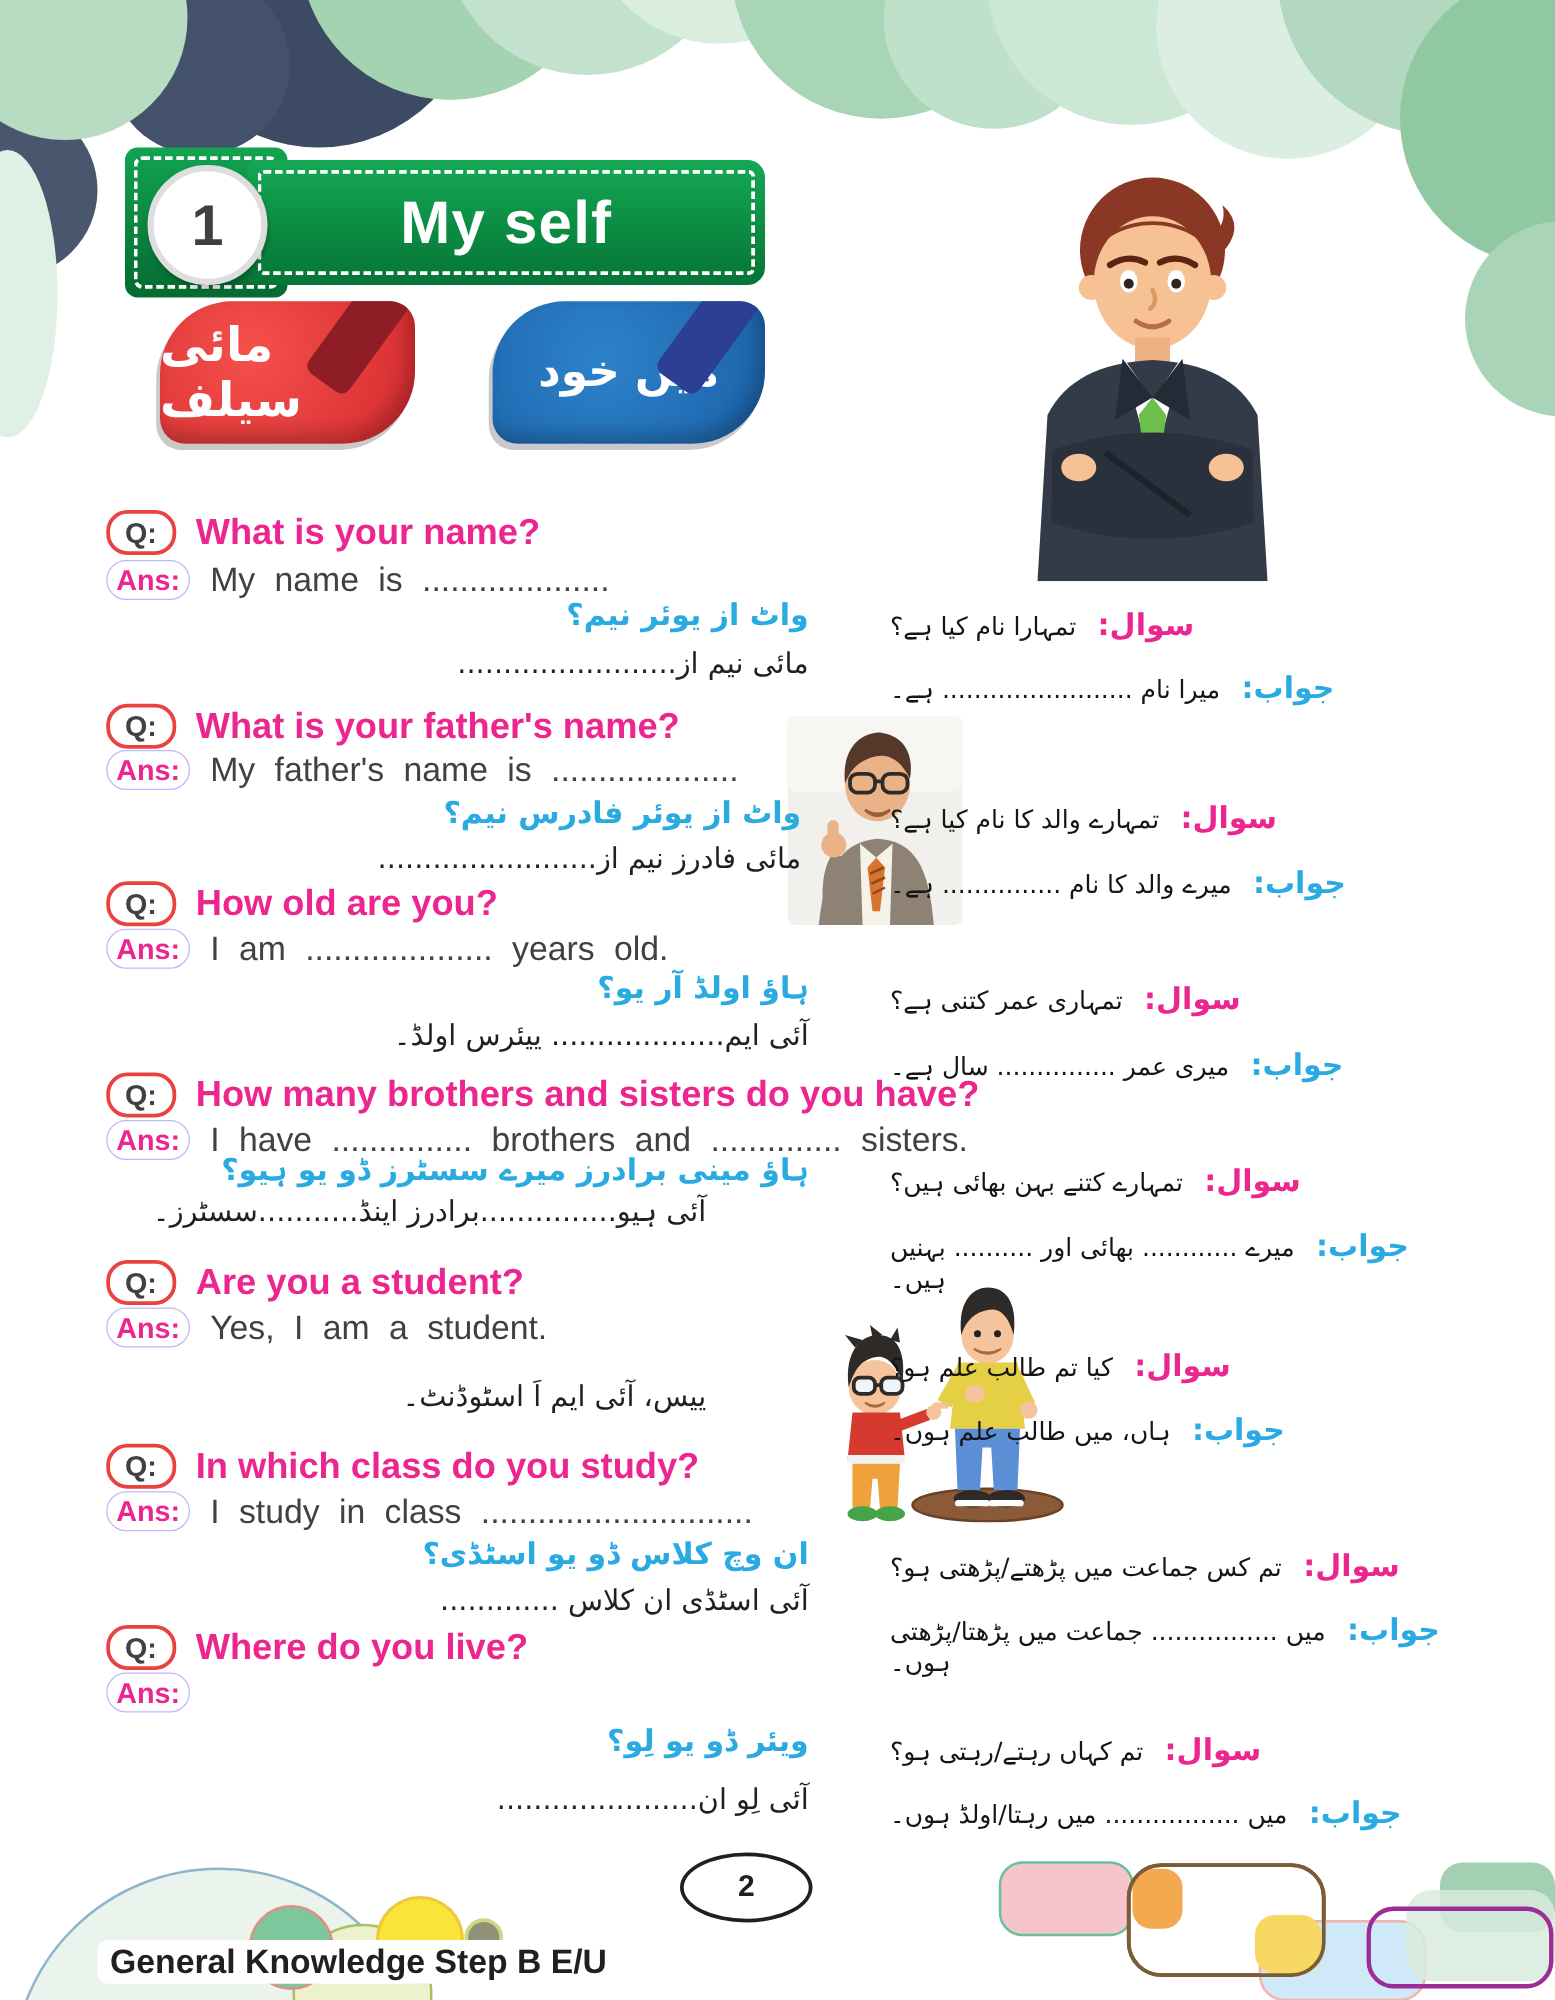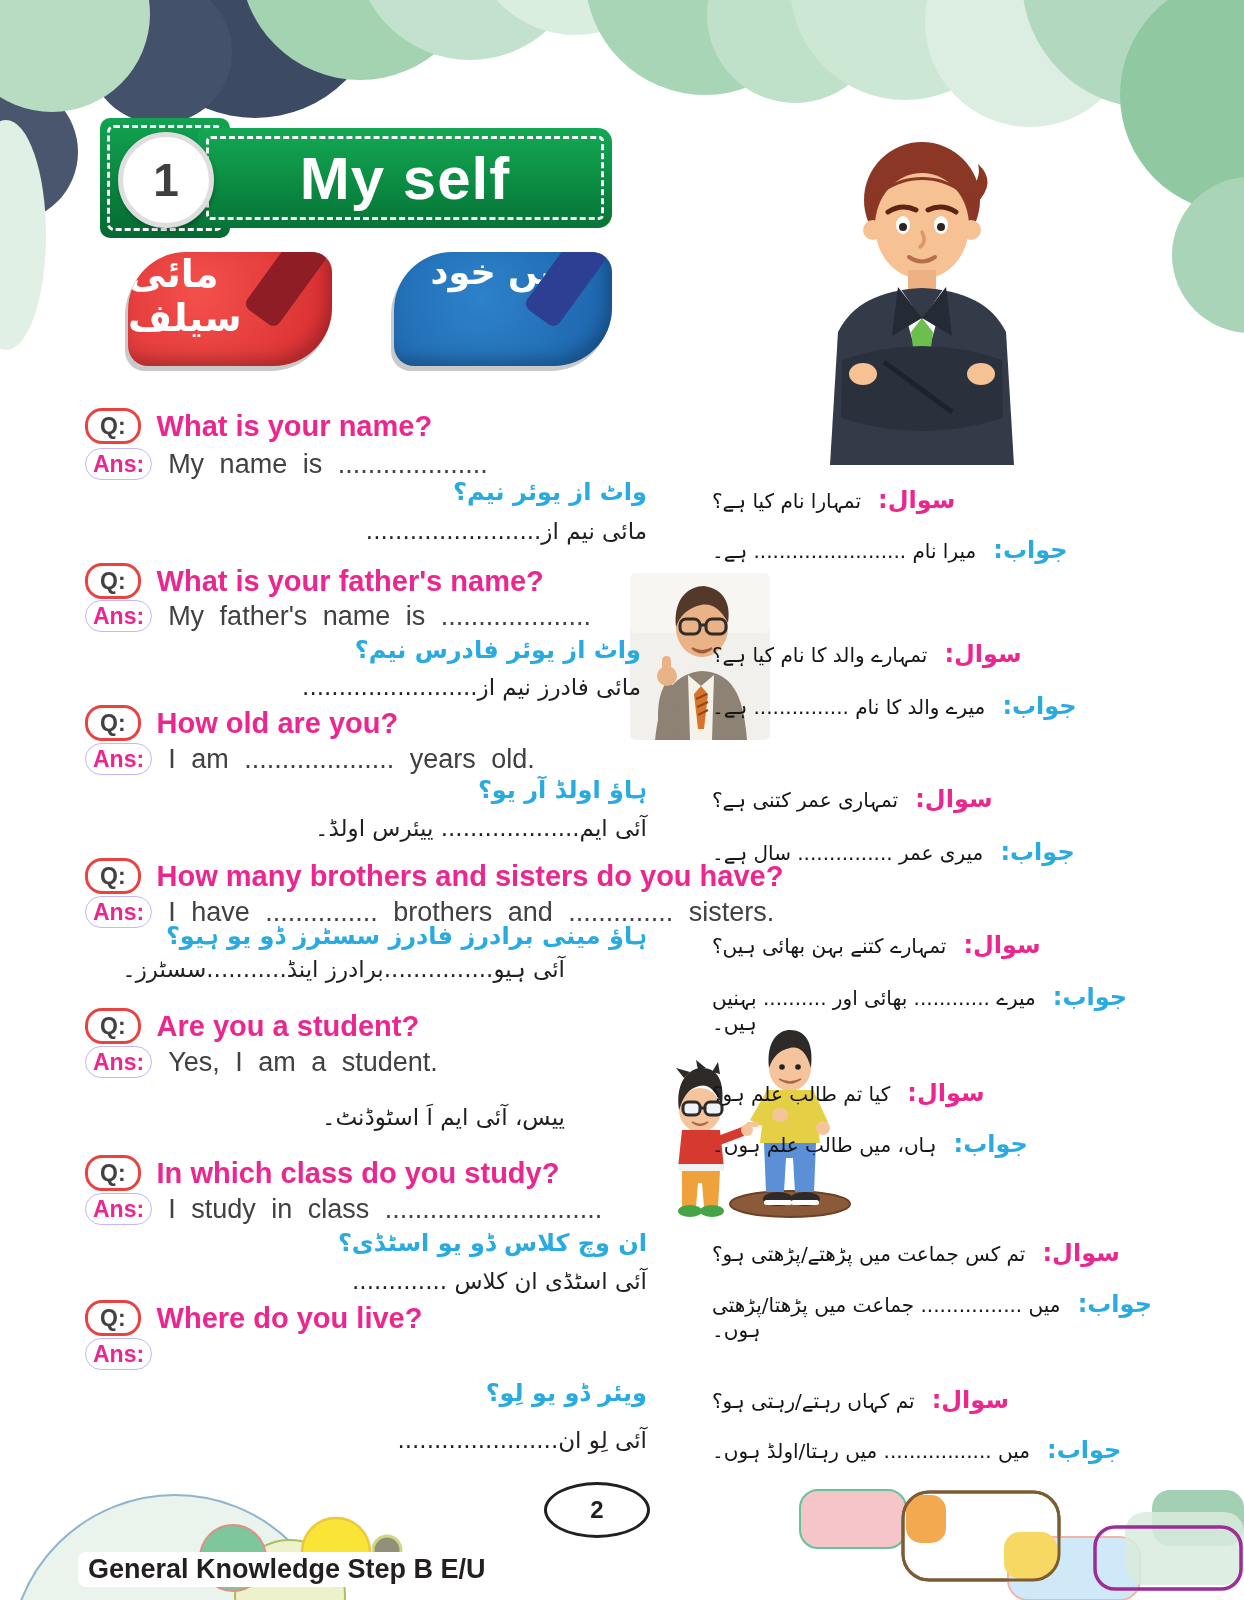--- a/index.html
+++ b/index.html
@@ -13,25 +13,25 @@
   .ribbon-tab{position:absolute;left:0;top:0;width:130px;height:120px;border-radius:10px;
               background:linear-gradient(180deg,#12a351,#056a31);}
   .ribbon-main{position:absolute;left:98px;top:10px;right:0;bottom:10px;border-radius:6px 14px 14px 6px;
                background:linear-gradient(180deg,#14a854 0%,#0b8c43 55%,#077437 100%);}
   .ribbon-dash{position:absolute;inset:8px;border:3px dashed #ffffff;border-radius:5px;}
   .tab-dash{position:absolute;inset:7px;border:3px dashed #ffffff;border-radius:7px;}
   .lesson-circle{position:absolute;left:18px;top:14px;width:86px;height:86px;background:#fff;
                  border:5px solid #dedede;border-radius:50%;display:flex;align-items:center;justify-content:center;
                  font-size:46px;font-weight:bold;color:#3f3f41;box-shadow:1px 3px 4px rgba(0,0,0,.25);}
   .ribbon-title{position:absolute;left:98px;right:0;top:10px;bottom:10px;display:flex;align-items:center;
-                justify-content:center;color:#fff;font-size:60px;font-weight:bold;letter-spacing:1px;}
-
-  
-  .badge{position:absolute;top:252px;height:114px;z-index:3;overflow:hidden;
-         display:flex;justify-content:center;color:#fff;font-weight:bold;
+                justify-content:center;color:#fff;font-size:48px;font-weight:bold;letter-spacing:1px;}
+
+  
+  .badge{position:absolute;top:241px;height:114px;z-index:3;overflow:hidden;
+         display:flex;align-items:center;justify-content:center;color:#fff;font-weight:bold;
          font-family:"DejaVu Sans",sans-serif;
          box-shadow:-3px 5px 0 #c9c9c9, inset -6px -8px 14px rgba(0,0,0,.22);}
   .badge .sash{position:absolute;top:-18px;right:26px;width:40px;height:92px;transform:rotate(36deg);border-radius:8px;}
   .badge.red{left:128px;width:204px;border-radius:58px 20px 58px 20px;
              background:radial-gradient(circle at 35% 35%,#f4504b,#d52b2f);font-size:38px;}
   .badge.red .sash{background:#8e1d26;}
   .badge.blue{left:394px;width:218px;border-radius:58px 20px 58px 20px;
               background:radial-gradient(circle at 40% 40%,#2d82c9,#1b61a9);font-size:35px;}
   .badge.blue .sash{background:#2c3f92;}
 
@@ -247,21 +247,21 @@
   </div>
 
   <div class="qline" style="top:858px">
     <span class="badge-q">Q:</span>
     <span class="qtext">How many brothers and sisters do you have?</span>
   </div>
   <div class="qline" style="top:896px">
     <span class="badge-ans">Ans:</span>
     <span class="atext">I have ............... brothers and .............. sisters.</span>
   </div>
-  <div class="translit blue" style="top:922px">ہاؤ مینی برادرز فادرز سسٹرز ڈو یو ہیو؟</div>
+  <div class="translit blue" style="top:922px">ہاؤ مینی برادرز میرے سسٹرز ڈو یو ہیو؟</div>
   <div class="translit dark" style="top:956px;width:480px">آئی ہیو...............برادرز اینڈ...........سسٹرز۔</div>
   <div class="urow" style="top:931px">
     <span class="ulabel pink">سوال:</span>
     <span class="utext">تمہارے کتنے بہن بھائی ہیں؟</span>
   </div>
   <div class="urow" style="top:983px">
     <span class="ulabel blue">جواب:</span>
     <span class="utext">میرے ............ بھائی اور .......... بہنیں ہیں۔</span>
   </div>
 

